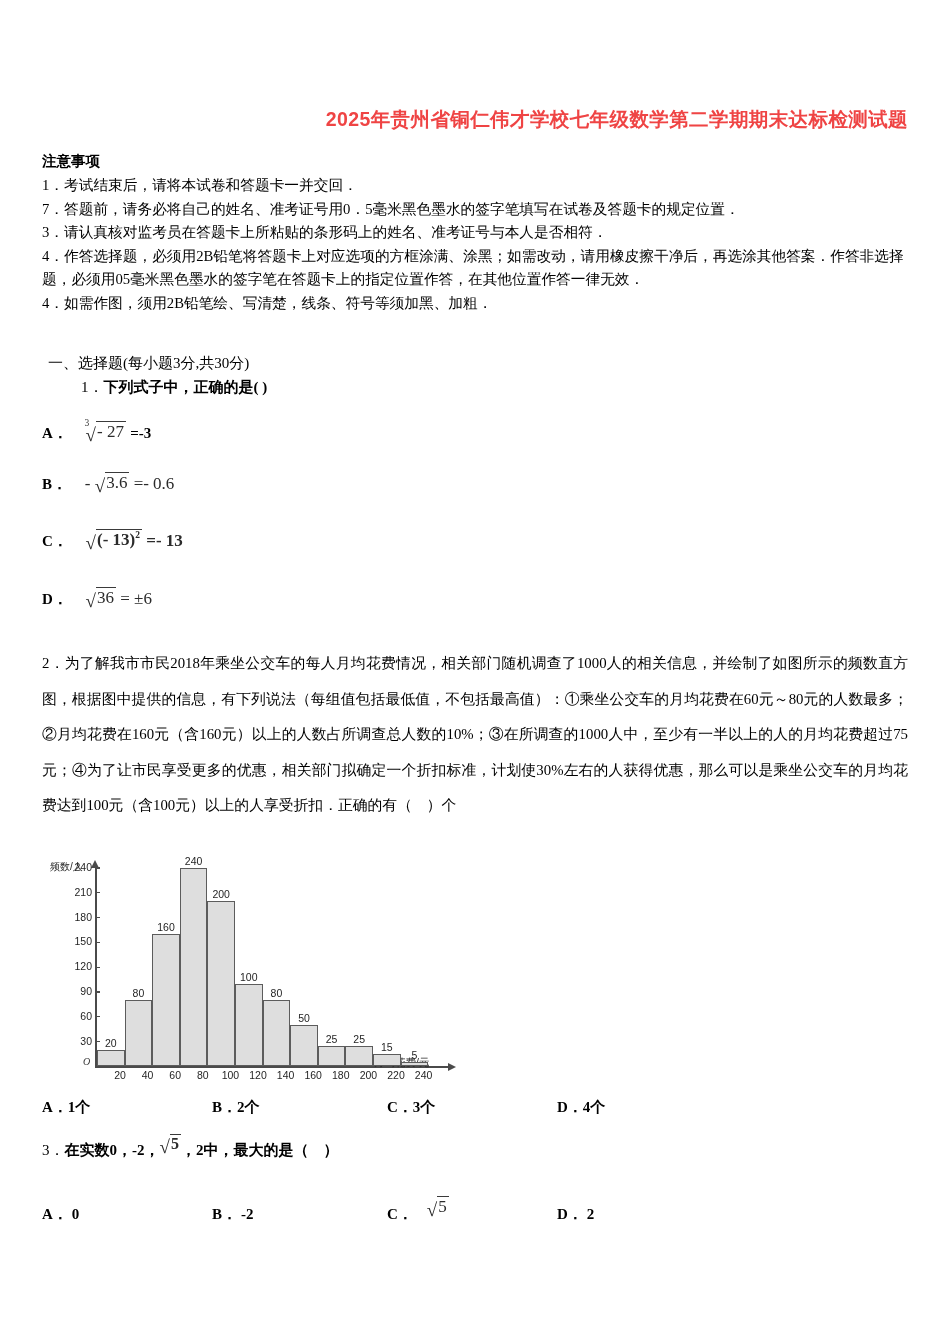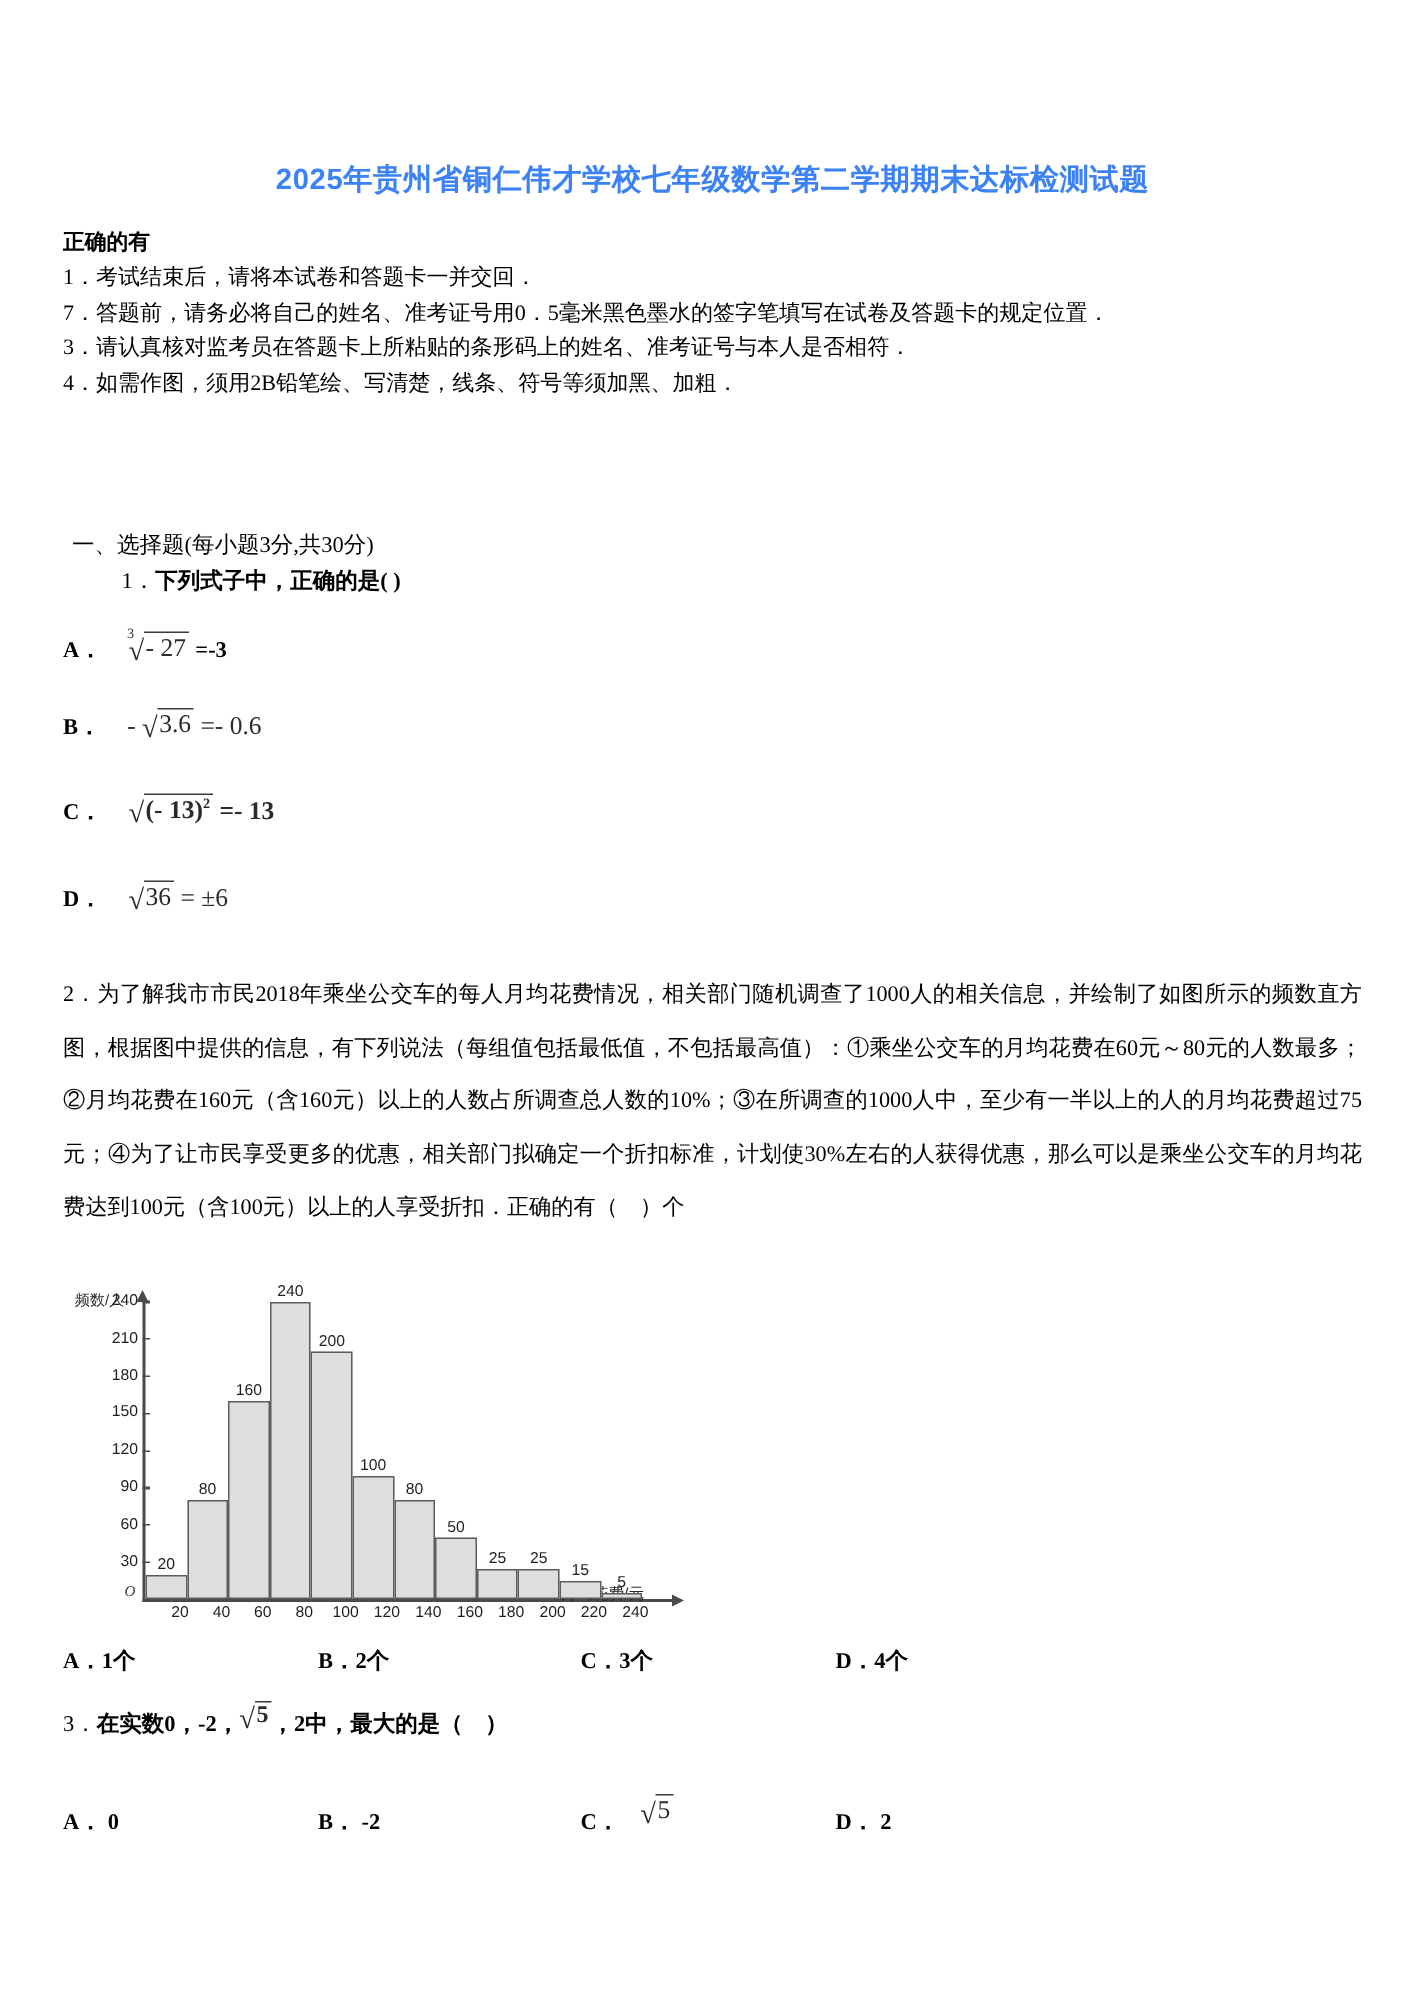--- a/index.html
+++ b/index.html
@@ -19,26 +19,26 @@
     position: absolute;
     left: 0; top: 0;
     width: 950px;
     height: 1344px;
   }
   .doc-title {
     position: absolute;
     left: 42px;
     top: 106px;
     width: 866px;
-    text-align: center;
+    text-align: right;
     font-family: "Liberation Sans", "DejaVu Sans", sans-serif;
     font-weight: bold;
     font-size: 19.5px;
     letter-spacing: 0.4px;
-    color: #3b82f6;
+    color: #ef4444;
     white-space: nowrap;
   }
   .notice-head {
     position: absolute;
     left: 42px;
     top: 152px;
     font-family: "Liberation Serif", serif;
     font-weight: bold;
     font-size: 14.5px;
   }
@@ -258,26 +258,27 @@
     white-space: nowrap;
   }
 </style>
 </head>
 <body>
 
 <div class="page">
 
   <div class="doc-title">2025年贵州省铜仁伟才学校七年级数学第二学期期末达标检测试题</div>
 
-  <div class="notice-head">正确的有</div>
+  <div class="notice-head">注意事项</div>
 
   <div class="notice-list">
     <div>1．考试结束后，请将本试卷和答题卡一并交回．</div>
     <div>7．答题前，请务必将自己的姓名、准考证号用0．5毫米黑色墨水的签字笔填写在试卷及答题卡的规定位置．</div>
     <div>3．请认真核对监考员在答题卡上所粘贴的条形码上的姓名、准考证号与本人是否相符．</div>
+    <div>4．作答选择题，必须用2B铅笔将答题卡上对应选项的方框涂满、涂黑；如需改动，请用橡皮擦干净后，再选涂其他答案．作答非选择题，必须用05毫米黑色墨水的签字笔在答题卡上的指定位置作答，在其他位置作答一律无效．</div>
     <div>4．如需作图，须用2B铅笔绘、写清楚，线条、符号等须加黑、加粗．</div>
   </div>
 
   <div class="section-head">一、选择题(每小题3分,共30分)</div>
 
   <div class="q1-stem">
     <span class="qnum">1．</span><span>下列式子中，正确的是( )</span>
   </div>
 
   <div class="opt-row" style="top:422px;">

